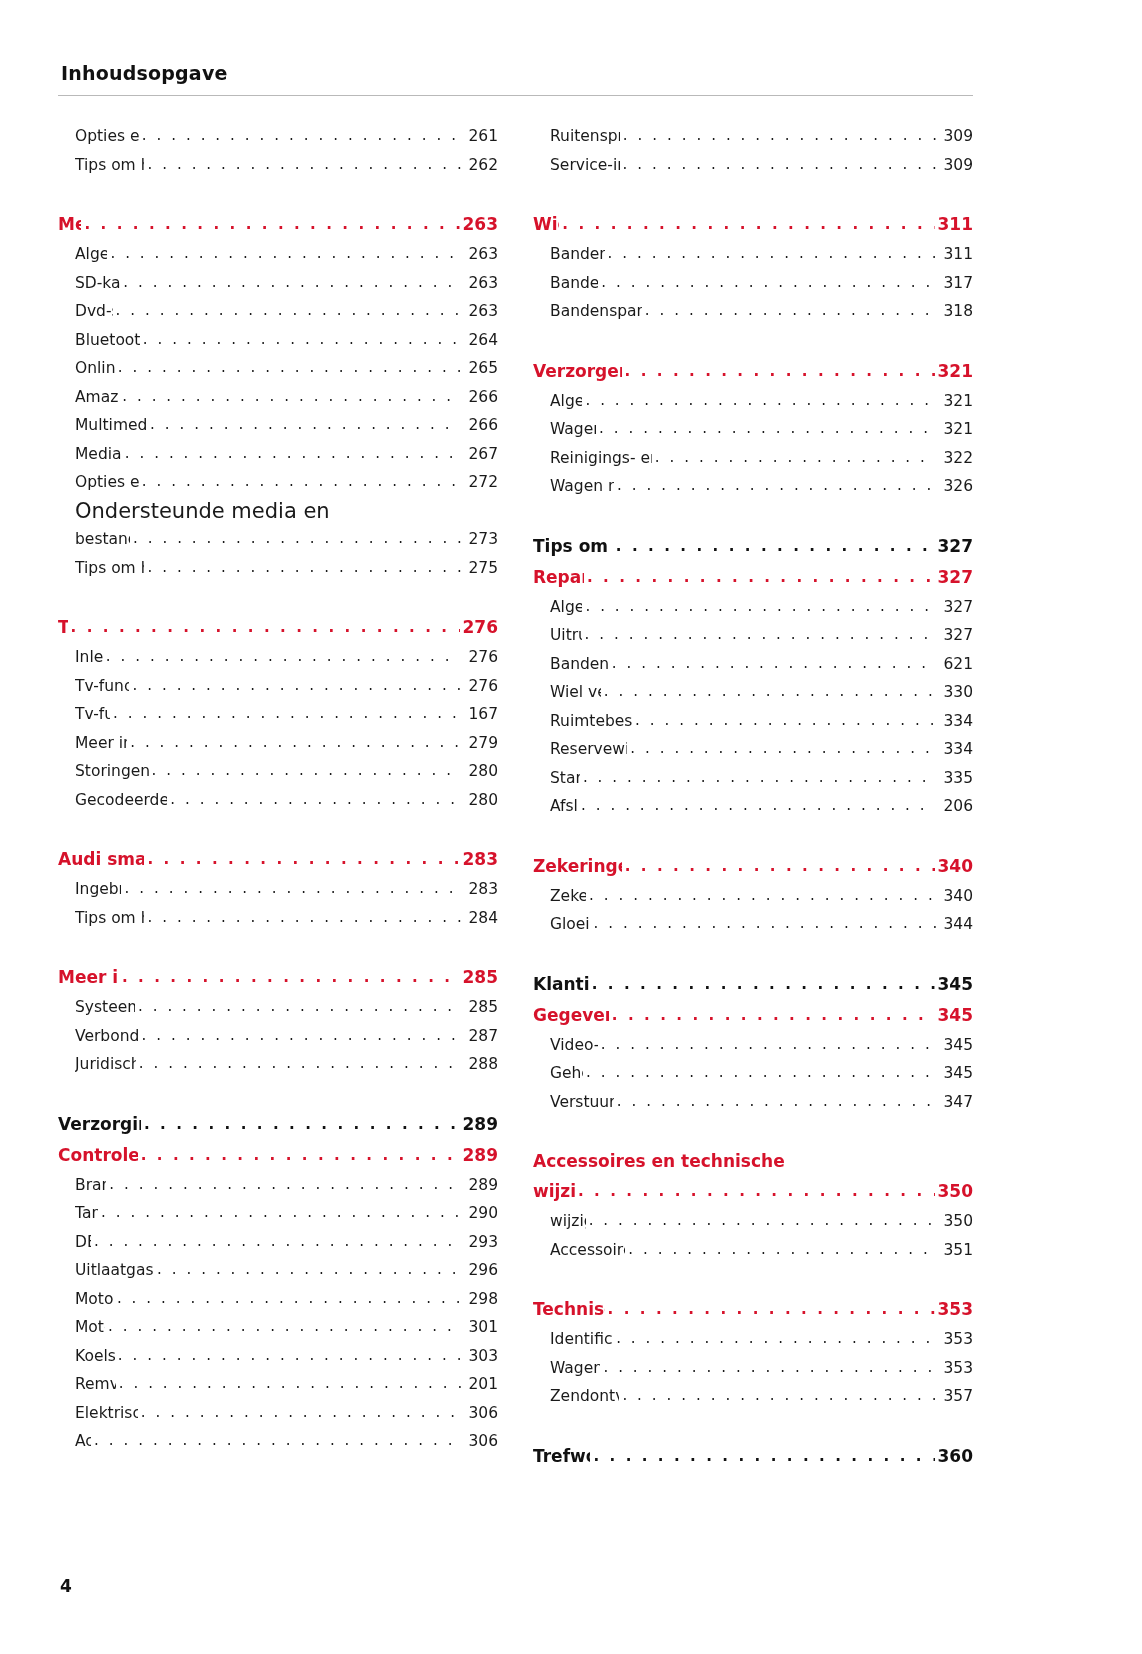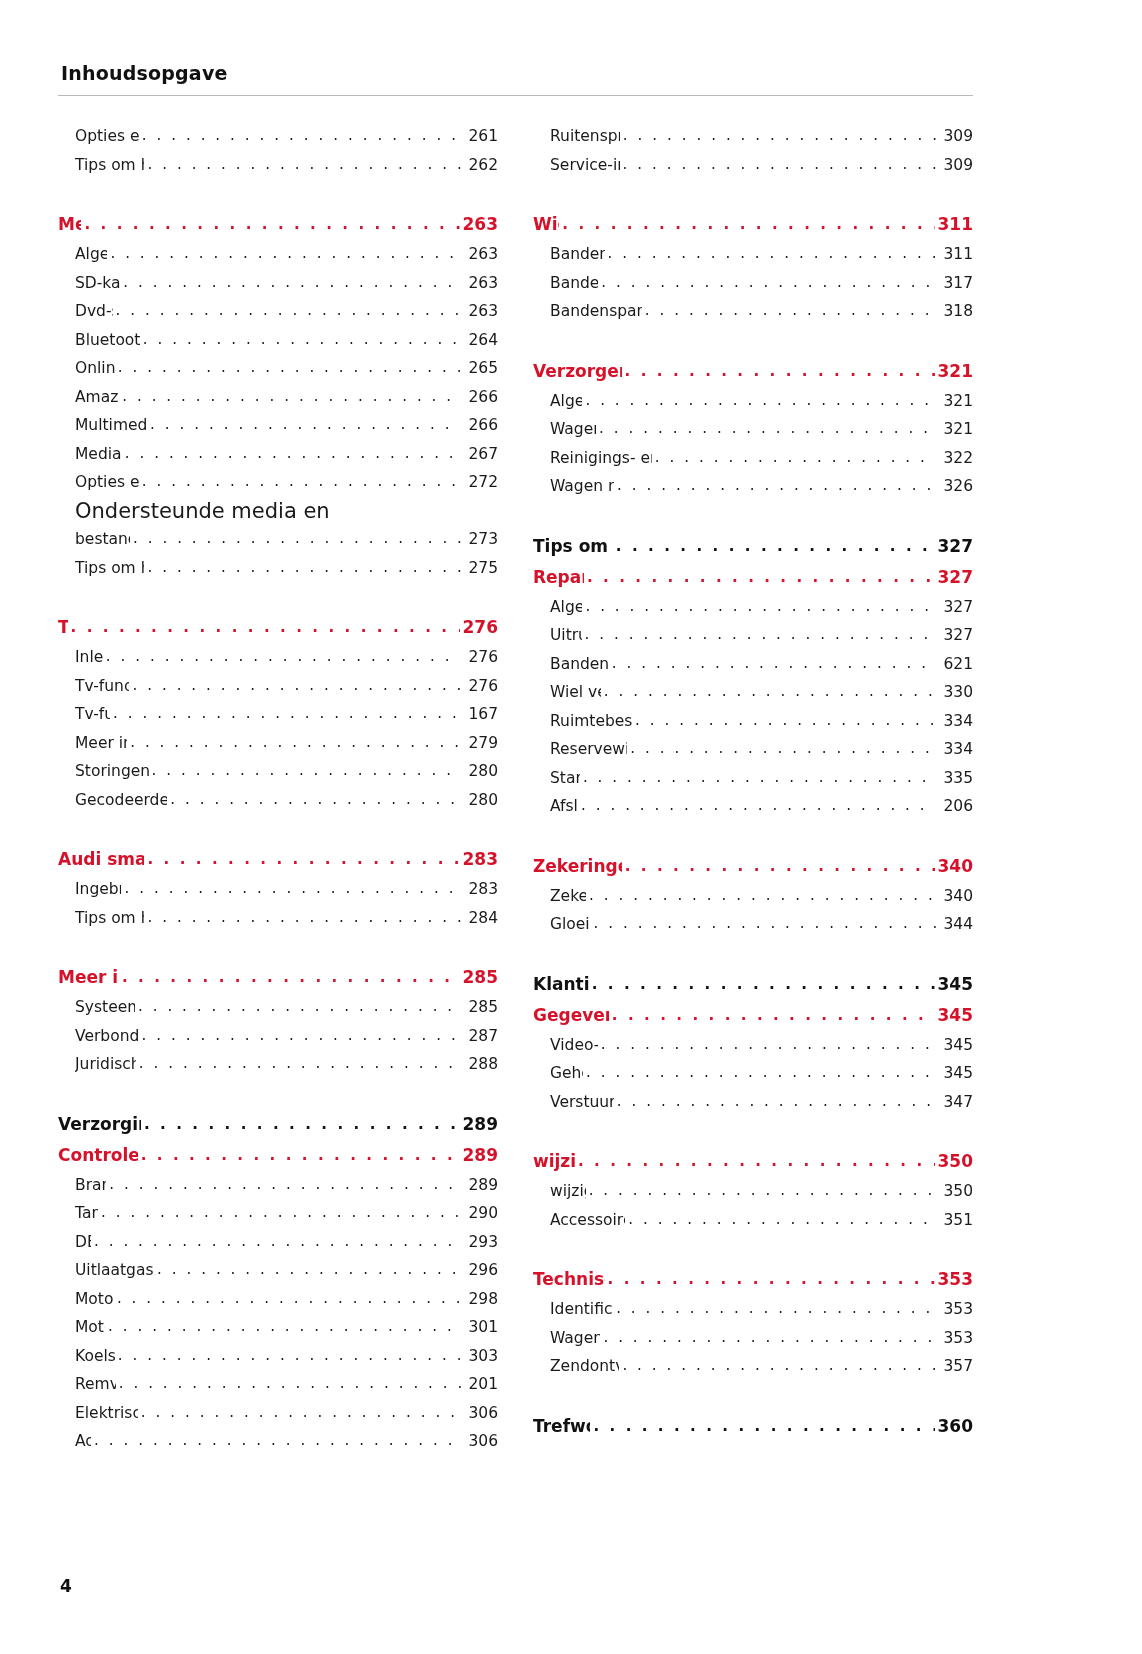--- a/index.html
+++ b/index.html
@@ -482,20 +482,21 @@
           <span class="label">Geheugen</span>
           <span class="leader">. . . . . . . . . . . . . . . . . . . . . . . . . . . . . . . . . . . . . . . . . . . . . . . . . . . . . . . . . .</span>
           <span class="page-no">345</span>
         </div>
         <div class="entry lvl2">
           <span class="label">Verstuurde informatie</span>
           <span class="leader">. . . . . . . . . . . . . . . . . . . . . . . . . . . . . . . . . . . . . . . . . . . . . . . . . . . . . . . . . .</span>
           <span class="page-no">347</span>
         </div>
         <div class="gap"></div>
+        <div class="cont lvl1red">Accessoires en technische</div>
         <div class="entry lvl1">
           <span class="label">wijzigingen</span>
           <span class="leader">. . . . . . . . . . . . . . . . . . . . . . . . . . . . . . . . . . . . . . . . . . . . . . . . . . . . . . . . . .</span>
           <span class="page-no">350</span>
         </div>
         <div class="entry lvl2">
           <span class="label">wijzigingen</span>
           <span class="leader">. . . . . . . . . . . . . . . . . . . . . . . . . . . . . . . . . . . . . . . . . . . . . . . . . . . . . . . . . .</span>
           <span class="page-no">350</span>
         </div>

